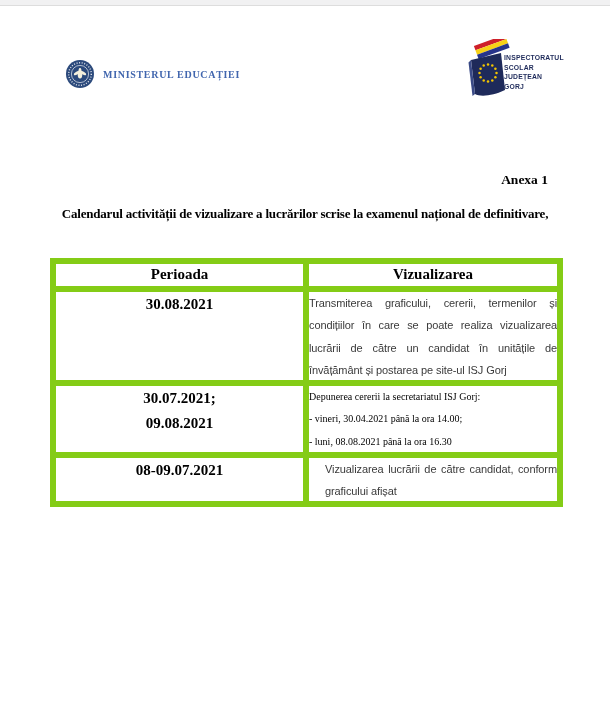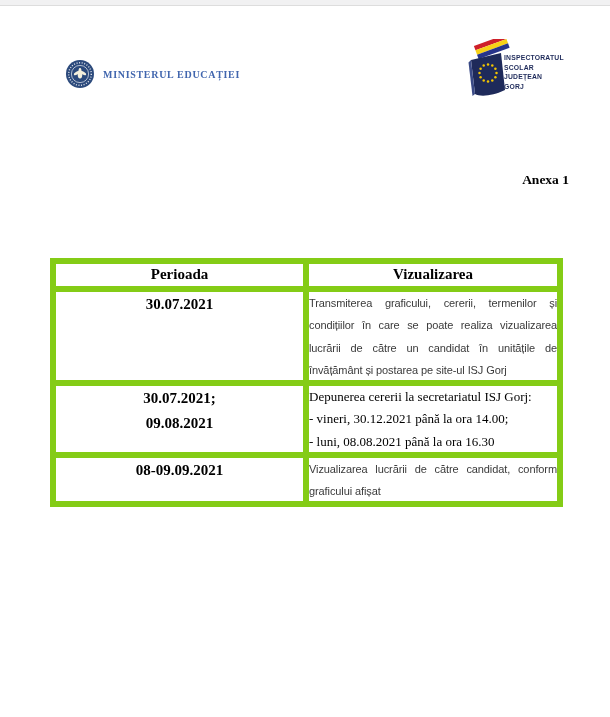--- a/index.html
+++ b/index.html
@@ -15,41 +15,41 @@
                   letter-spacing:0.7px;color:#4166ae;white-space:nowrap;}
 
   
   .isj{position:absolute;left:468px;top:39px;width:102px;height:62px;}
   .isj svg{position:absolute;left:0;top:0;}
   .isj-text{position:absolute;left:36px;top:14px;font-family:"Liberation Sans", sans-serif;
             font-weight:bold;font-size:6.8px;line-height:9.6px;color:#1e2a5a;
             letter-spacing:0.2px;white-space:nowrap;}
 
   
-  .annex{position:absolute;top:172px;right:41px;font-weight:bold;font-size:13.5px;}
+  .annex{position:absolute;top:172px;right:62px;font-weight:bold;font-size:13.5px;}
   .title{position:absolute;top:202px;left:0;width:610px;text-align:center;
          font-weight:bold;font-size:13px;line-height:24px;letter-spacing:-0.2px;}
   .title div{white-space:nowrap;}
 
   
   table.cal{position:absolute;left:50px;top:258px;width:507px;border-collapse:collapse;
             table-layout:fixed;}
   table.cal th, table.cal td{border:6px solid #84cc16;vertical-align:top;padding:0;}
   table.cal th{height:20px;vertical-align:middle;text-align:center;
                font-size:15px;font-weight:bold;padding:0 0 2px 0;}
   td.period{text-align:center;font-weight:bold;font-size:15px;line-height:25px;
             padding-top:3px;}
   td.activity{padding:2px 8px 0 8px;}
   .clip{overflow:hidden;}
-  .act-serif{font-family:"Liberation Serif", serif;font-size:13px;line-height:22.4px;color:#000;}
+  .act-serif{font-family:"Liberation Serif", serif;font-size:10px;line-height:22.4px;color:#000;}
   .act-sans{font-family:"Liberation Sans", sans-serif;font-size:11px;line-height:22.4px;
             color:#3a3a3a;letter-spacing:-0.1px;}
   .justify{text-align:justify;}
   tr.hr1{height:90px;} tr.hr2{height:67px;} tr.hr3{height:68px;} tr.hr4{height:45px;}
-  .h4l{height:88px;} .h3l{height:66px;} .h2l{height:43px;}
+  .h4l{height:88px;} .h3l{height:66px;} .h2l{height:43px;margin-left:16px;}
 </style>
 </head>
 <body>
 
 <div class="page">
 
   <div class="topbar"></div>
 
   <div class="ministry">
     <svg class="seal" viewBox="0 0 28 28">
@@ -92,60 +92,61 @@
       <div>INSPECTORATUL</div>
       <div>ȘCOLAR</div>
       <div>JUDEȚEAN</div>
       <div>GORJ</div>
     </div>
   </div>
 
   <div class="annex">Anexa 1</div>
 
   <div class="title">
+    <div>Calendarul activității de vizualizare a lucrărilor scrise la examenul național de definitivare,</div>
   </div>
 
   <table class="cal">
     <colgroup>
         <col style="width:253px">
         <col style="width:254px">
       </colgroup>
     <tbody>
         <tr>
       <th>Perioada</th>
       <th>Vizualizarea</th>
     </tr>
 
     <tr class="hr1">
       <td class="period">
-        <div>30.07.2021</div>
+        <div>30.08.2021</div>
       </td>
       <td class="activity">
         <div class="clip h4l act-sans justify">Transmiterea graficului, cererii, termenilor și condițiilor în care se poate realiza vizualizarea lucrării de către un candidat în unitățile de învățământ și postarea pe site-ul ISJ Gorj</div>
       </td>
     </tr>
 
     <tr class="hr2">
       <td class="period">
         <div>30.07.2021;</div>
         <div>09.08.2021</div>
       </td>
       <td class="activity">
         <div class="clip h3l act-serif">
           <div>Depunerea cererii la secretariatul ISJ Gorj:</div>
-          <div>- vineri, 30.12.2021 până la ora 14.00;</div>
+          <div>- vineri, 30.04.2021 până la ora 14.00;</div>
           <div>- luni, 08.08.2021 până la ora 16.30</div>
         </div>
       </td>
     </tr>
 
 
     <tr class="hr4">
       <td class="period">
-        <div>08-09.09.2021</div>
+        <div>08-09.07.2021</div>
       </td>
       <td class="activity">
         <div class="clip h2l act-sans justify">Vizualizarea lucrării de către candidat, conform graficului afișat</div>
       </td>
     </tr>
   </tbody>
     </table>
 
 </div>
 

